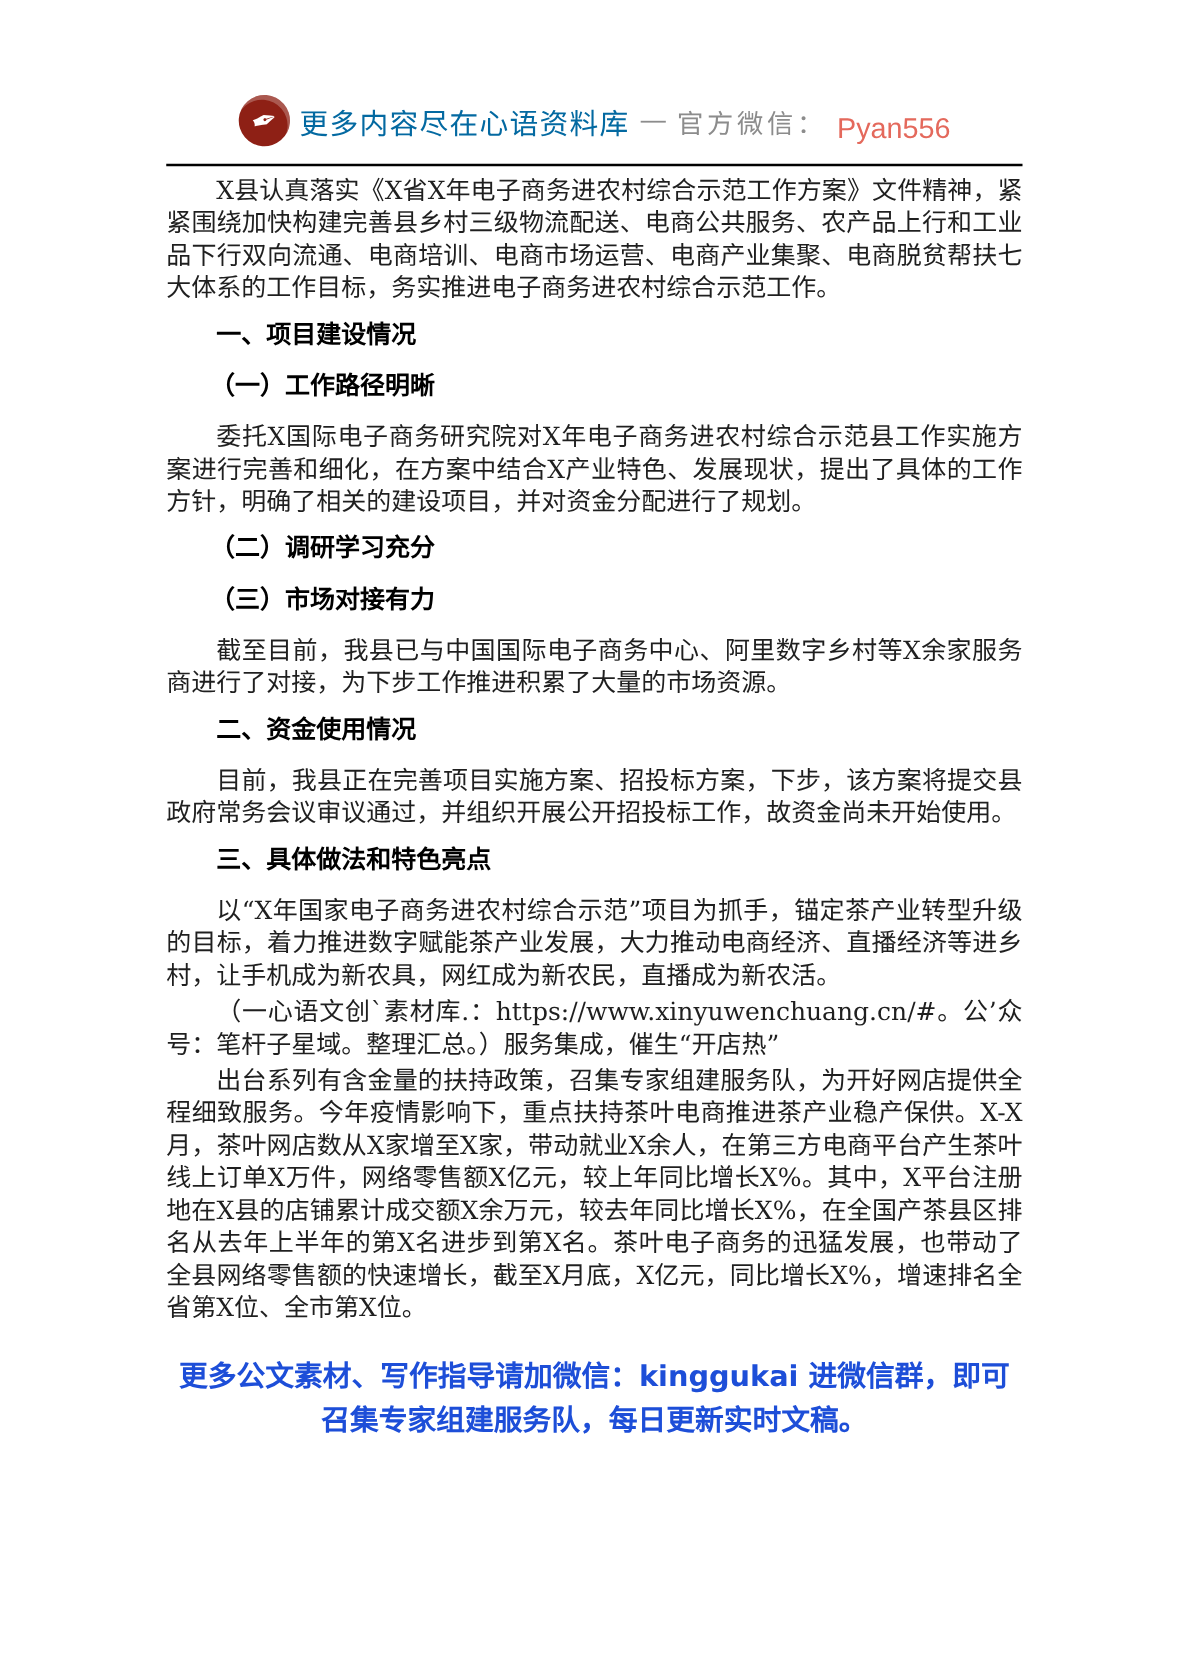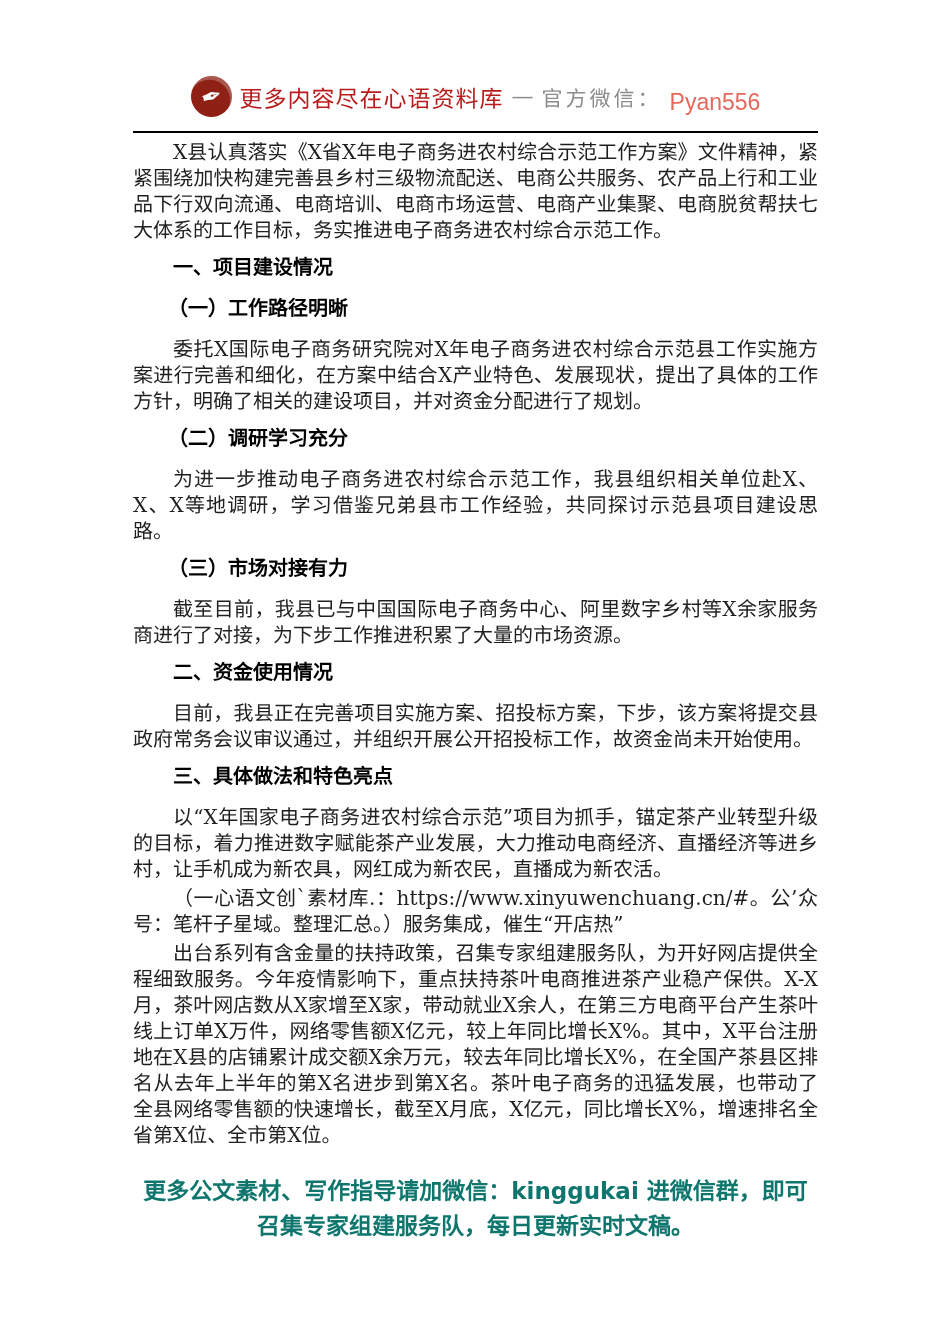--- a/index.html
+++ b/index.html
@@ -28,21 +28,21 @@
     border-radius: 50%;
     background: #8e2015;
     color: #ffffff;
     display: flex; align-items: center; justify-content: center;
     font-size: 25px;
     line-height: 1;
     transform: rotate(-18deg);
     box-shadow: inset -3px 3px 0 rgba(255,255,255,0.25);
     flex: 0 0 auto;
   }
-  .banner-text   { color: #b91c1c; font-size: 23px; letter-spacing: 1px; }
+  .banner-text   { color: #0369a1; font-size: 23px; letter-spacing: 1px; }
   .banner-dash   { color: #8c8c8c; font-size: 22px; }
   .banner-label  { color: #8c8c8c; font-size: 21px; letter-spacing: 3px; }
   .banner-id     { color: #e4695c; font-size: 23px; font-family: Liberation Sans, sans-serif; margin-top: 12px; }
   
   .rule {
     border: none;
     border-top: 2px solid #000000;
     margin: 14px 0 0 0;
   }
   
@@ -66,21 +66,21 @@
   .doc .h1 { text-indent: 2em; }
   .doc .h2 { text-indent: 1.75em; }
   
   .promo {
     margin-top: 26px;
     text-align: center;
     font-family: "DejaVu Sans", "Liberation Sans", sans-serif;
     font-weight: 700;
     font-size: 23px;
     line-height: 35px;
-    color: #0f766e;
+    color: #1d4ed8;
   }
 </style>
 </head>
 <body>
 
 <div class="page">
 
   <div class="banner top">
     <span class="seal">✒</span>
     <span class="banner-text">更多内容尽在心语资料库</span>
@@ -90,21 +90,20 @@
   </div>
 
   <hr class="rule">
 
   <div class="doc">
     <p class="para">X县认真落实《X省X年电子商务进农村综合示范工作方案》文件精神，紧紧围绕加快构建完善县乡村三级物流配送、电商公共服务、农产品上行和工业品下行双向流通、电商培训、电商市场运营、电商产业集聚、电商脱贫帮扶七大体系的工作目标，务实推进电子商务进农村综合示范工作。</p>
     <p class="h1">一、项目建设情况</p>
     <p class="h2">（一）工作路径明晰</p>
     <p class="para">委托X国际电子商务研究院对X年电子商务进农村综合示范县工作实施方案进行完善和细化，在方案中结合X产业特色、发展现状，提出了具体的工作方针，明确了相关的建设项目，并对资金分配进行了规划。</p>
     <p class="h2">（二）调研学习充分</p>
-    <p class="para">为进一步推动电子商务进农村综合示范工作，我县组织相关单位赴X、X、X等地调研，学习借鉴兄弟县市工作经验，共同探讨示范县项目建设思路。</p>
     <p class="h2">（三）市场对接有力</p>
     <p class="para">截至目前，我县已与中国国际电子商务中心、阿里数字乡村等X余家服务商进行了对接，为下步工作推进积累了大量的市场资源。</p>
     <p class="h1">二、资金使用情况</p>
     <p class="para">目前，我县正在完善项目实施方案、招投标方案，下步，该方案将提交县政府常务会议审议通过，并组织开展公开招投标工作，故资金尚未开始使用。</p>
     <p class="h1">三、具体做法和特色亮点</p>
     <p class="para">以“X年国家电子商务进农村综合示范”项目为抓手，锚定茶产业转型升级的目标，着力推进数字赋能茶产业发展，大力推动电商经济、直播经济等进乡村，让手机成为新农具，网红成为新农民，直播成为新农活。</p>
     <p class="para">（一心语文创`素材库.：https://www.xinyuwenchuang.cn/#。公’众号：笔杆子星域。整理汇总。）服务集成，催生“开店热”</p>
     <p class="para">出台系列有含金量的扶持政策，召集专家组建服务队，为开好网店提供全程细致服务。今年疫情影响下，重点扶持茶叶电商推进茶产业稳产保供。X-X月，茶叶网店数从X家增至X家，带动就业X余人，在第三方电商平台产生茶叶线上订单X万件，网络零售额X亿元，较上年同比增长X%。其中，X平台注册地在X县的店铺累计成交额X余万元，较去年同比增长X%，在全国产茶县区排名从去年上半年的第X名进步到第X名。茶叶电子商务的迅猛发展，也带动了全县网络零售额的快速增长，截至X月底，X亿元，同比增长X%，增速排名全省第X位、全市第X位。</p>
   </div>
 

